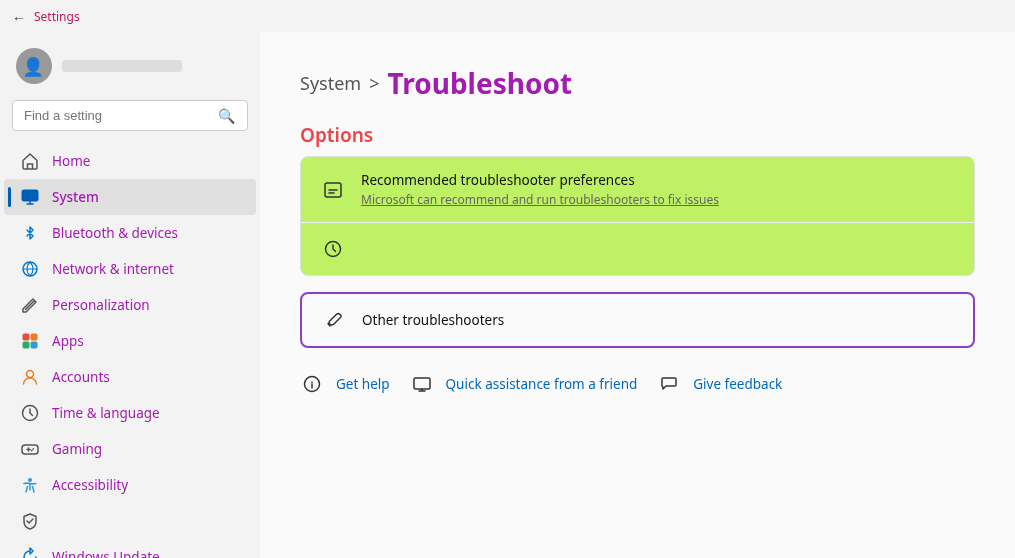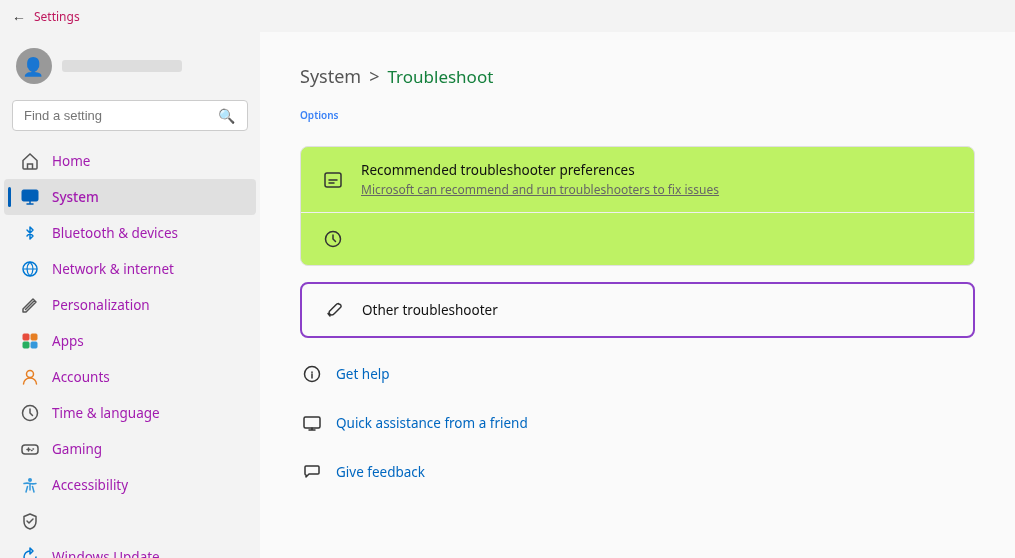--- a/index.html
+++ b/index.html
@@ -152,31 +152,31 @@
     .breadcrumb-system {
       font-size: 18px;
       color: #555;
       font-weight: 400;
     }
     .breadcrumb-sep {
       font-size: 18px;
       color: #555;
     }
     .breadcrumb-current {
-      font-size: 17px;
-      font-weight: 400;
-      color: #15803d;
+      font-size: 28px;
+      font-weight: 700;
+      color: #a21caf;
     }
 
     
     .section-label {
-      font-size: 10px;
+      font-size: 19px;
       font-weight: 600;
-      color: #3b82f6;
-      margin-bottom: 24px;
+      color: #ef4444;
+      margin-bottom: 8px;
     }
 
     
     .options-card {
       background: #bef264;
       border-radius: 8px;
       border: 1px solid #e0e0e0;
       overflow: hidden;
       margin-bottom: 16px;
     }
@@ -224,22 +224,21 @@
     .highlighted-wrapper {
       border: 2.5px solid #8b3fc8;
       border-radius: 8px;
       margin-bottom: 16px;
       overflow: hidden;
     }
 
     
     .link-items {
       display: flex;
-      flex-direction: column;
-      gap: 9px;
+      gap: 20px;
     }
     .link-item {
       display: flex;
       align-items: center;
       gap: 12px;
       padding: 8px 0;
       cursor: pointer;
     }
     .link-icon {
       width: 24px;
@@ -438,21 +437,21 @@
     </div>
 
     <div class="highlighted-wrapper">
       <div class="option-row" style="border-bottom:none;">
         <div class="option-icon">
           <svg width="20" height="20" viewBox="0 0 20 20" fill="none">
             <path d="M14.5 3.5c-1 0-2 .5-2.5 1.3L5.5 11.2c-.5.8-.5 1.8 0 2.5.5.8 1.4 1.3 2.3 1.3 1 0 1.9-.5 2.4-1.3l6.5-6.4c.5-.7.5-1.7 0-2.4-.5-.6-1.3-1-2.2-1zM4 13.5l2 2.5" stroke="#333" stroke-width="1.5" stroke-linecap="round" stroke-linejoin="round"></path>
           </svg>
         </div>
         <div class="option-text">
-          <span class="option-title">Other troubleshooter</span>
+          <span class="option-title">Other troubleshooters</span>
         </div>
       </div>
     </div>
 
     <div class="link-items">
 
       <div class="link-item">
         <div class="link-icon">
           <svg width="20" height="20" viewBox="0 0 20 20" fill="none">
             <circle cx="10" cy="10" r="7.5" stroke="#333" stroke-width="1.5" fill="none"></circle>

